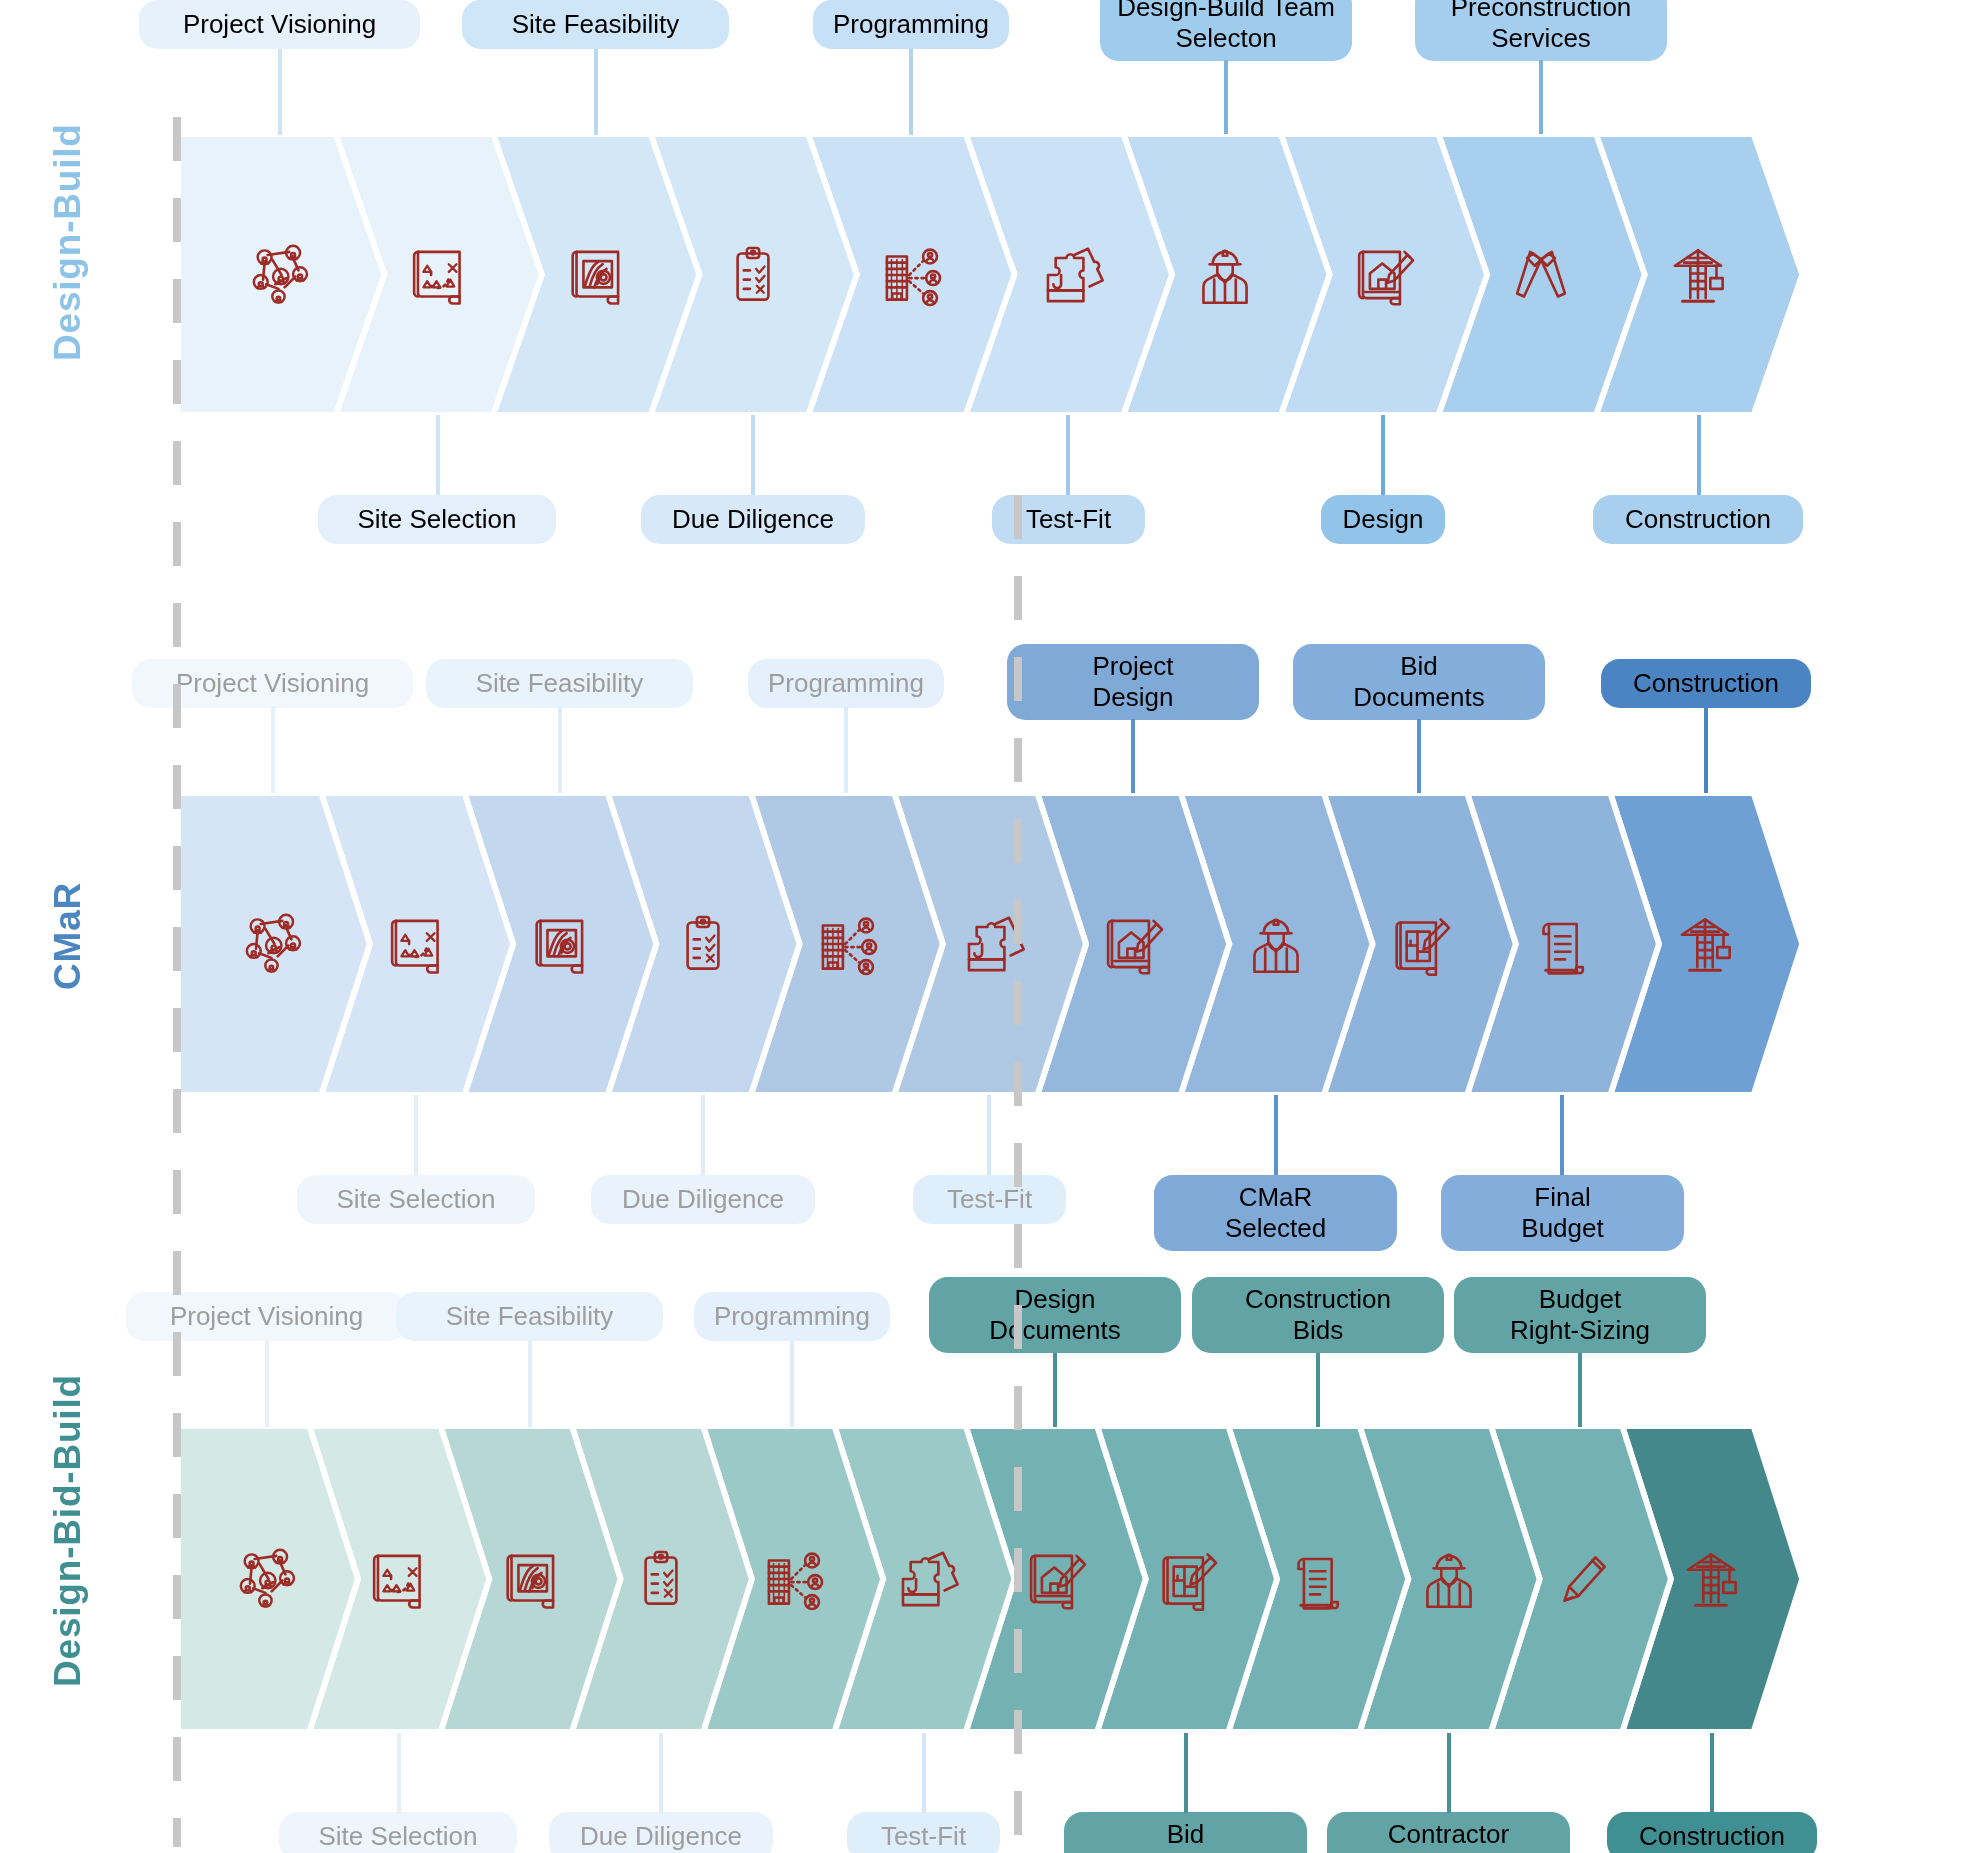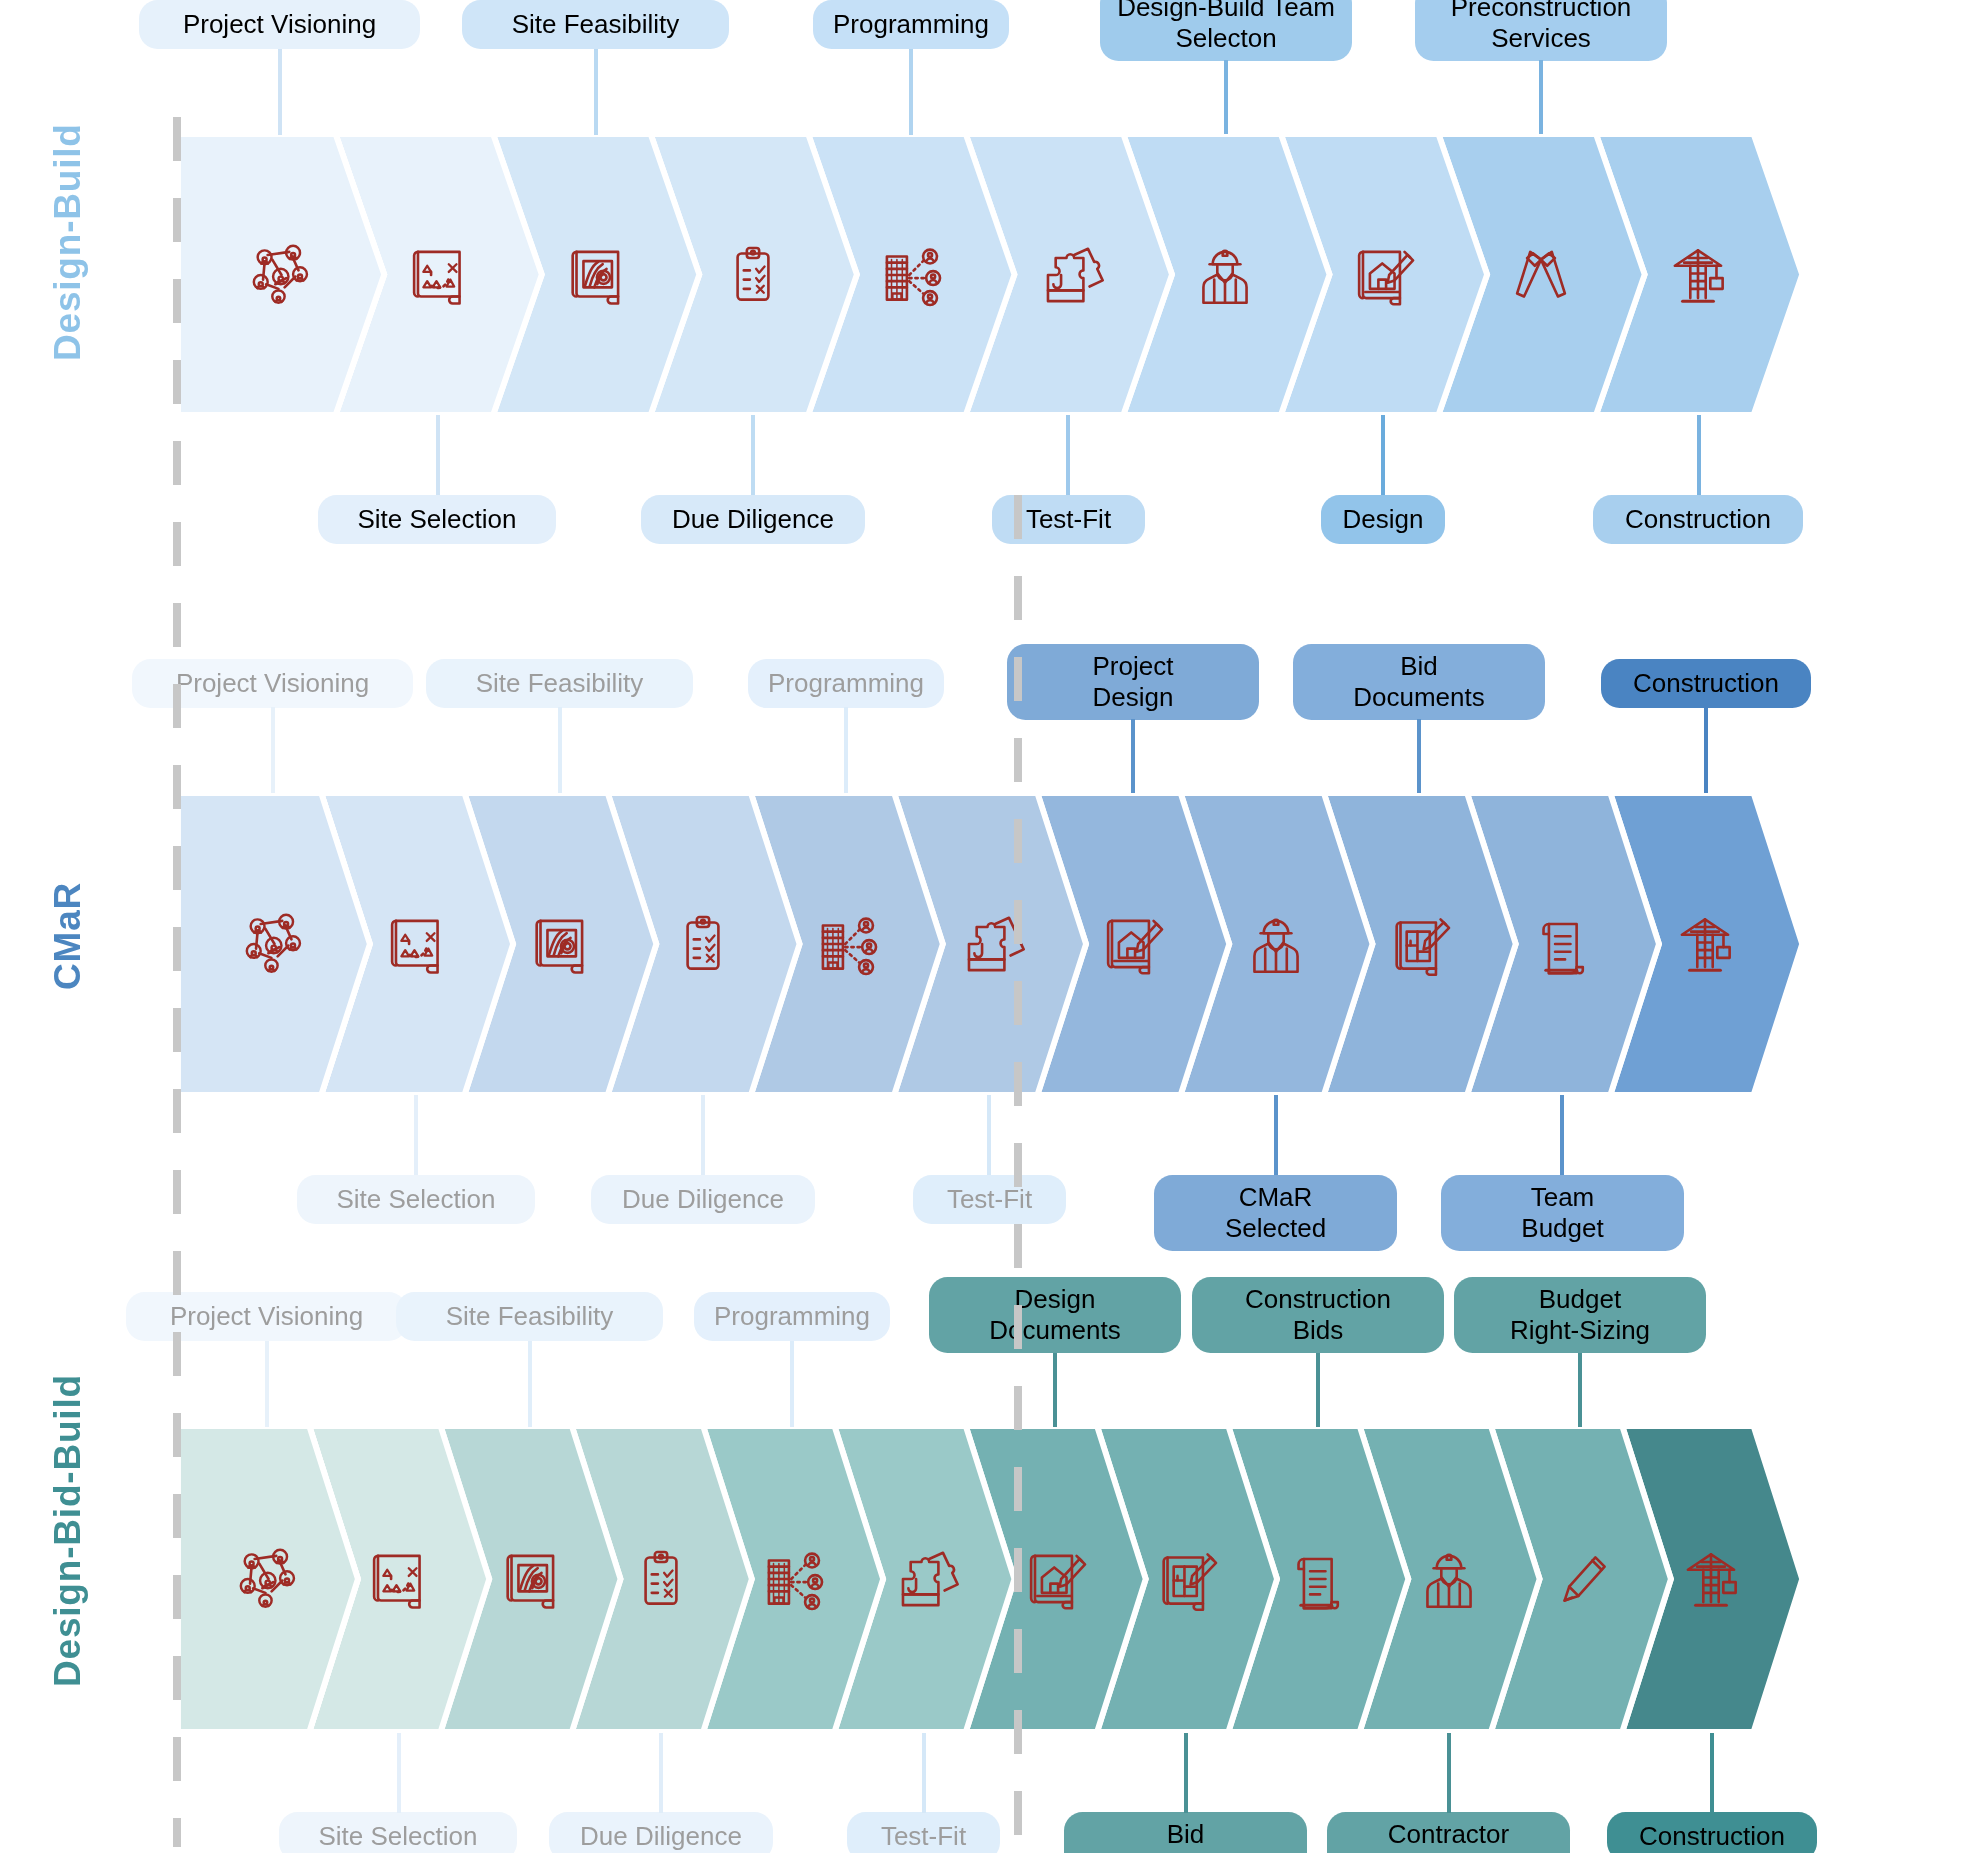--- a/index.html
+++ b/index.html
@@ -447,21 +447,21 @@
     <div class="stem" style="left: 1704px; top: 707px; height: 86px; background: rgb(74, 132, 194);"></div>
     <div class="pill dim" style="left: 297px; top: 1175px; width: 238px; height: 49px; background: rgb(238, 245, 252);">Site Selection</div>
     <div class="stem" style="left: 414px; top: 1095px; height: 80px; background: rgb(228, 239, 250);"></div>
     <div class="pill dim" style="left: 591px; top: 1175px; width: 224px; height: 49px; background: rgb(234, 243, 252);">Due Diligence</div>
     <div class="stem" style="left: 701px; top: 1095px; height: 80px; background: rgb(224, 237, 249);"></div>
     <div class="pill dim" style="left: 913px; top: 1175px; width: 153px; height: 49px; background: rgb(223, 238, 251);">Test-Fit</div>
     <div class="stem" style="left: 987px; top: 1095px; height: 80px; background: rgb(213, 232, 248);"></div>
     <div class="pill" style="left: 1154px; top: 1175px; width: 243px; height: 76px; background: rgb(127, 170, 215);">CMaR
 Selected</div>
     <div class="stem" style="left: 1274px; top: 1095px; height: 80px; background: rgb(91, 147, 203);"></div>
-    <div class="pill" style="left: 1441px; top: 1175px; width: 243px; height: 76px; background: rgb(131, 174, 219);">Team
+    <div class="pill" style="left: 1441px; top: 1175px; width: 243px; height: 76px; background: rgb(131, 174, 219);">Final
 Budget</div>
     <div class="stem" style="left: 1560px; top: 1095px; height: 80px; background: rgb(91, 147, 203);"></div>
     <div class="rowlabel" style="left: 47px; top: 990px; color: rgb(76, 134, 192); font-size: 37px;">CMaR</div>
     <div class="band" style="left: 178px; top: 1426px; width: 1641px; height: 306px;">
       <svg class="chevsvg" viewBox="0 0 1956 365" preserveAspectRatio="none">
         <path d="M1721.5,0 L1878,0 L1936,182.5 L1878,365 L1721.5,365 L1779.5,182.5 Z" fill="#45888c" stroke="#ffffff" stroke-width="7"></path>
         <path d="M1565,0 L1721.5,0 L1779.5,182.5 L1721.5,365 L1565,365 L1623,182.5 Z" fill="#74b1b2" stroke="#ffffff" stroke-width="7"></path>
         <path d="M1408.5,0 L1565,0 L1623,182.5 L1565,365 L1408.5,365 L1466.5,182.5 Z" fill="#74b1b2" stroke="#ffffff" stroke-width="7"></path>
         <path d="M1252,0 L1408.5,0 L1466.5,182.5 L1408.5,365 L1252,365 L1310,182.5 Z" fill="#74b1b2" stroke="#ffffff" stroke-width="7"></path>
         <path d="M1095.5,0 L1252,0 L1310,182.5 L1252,365 L1095.5,365 L1153.5,182.5 Z" fill="#74b1b2" stroke="#ffffff" stroke-width="7"></path>

